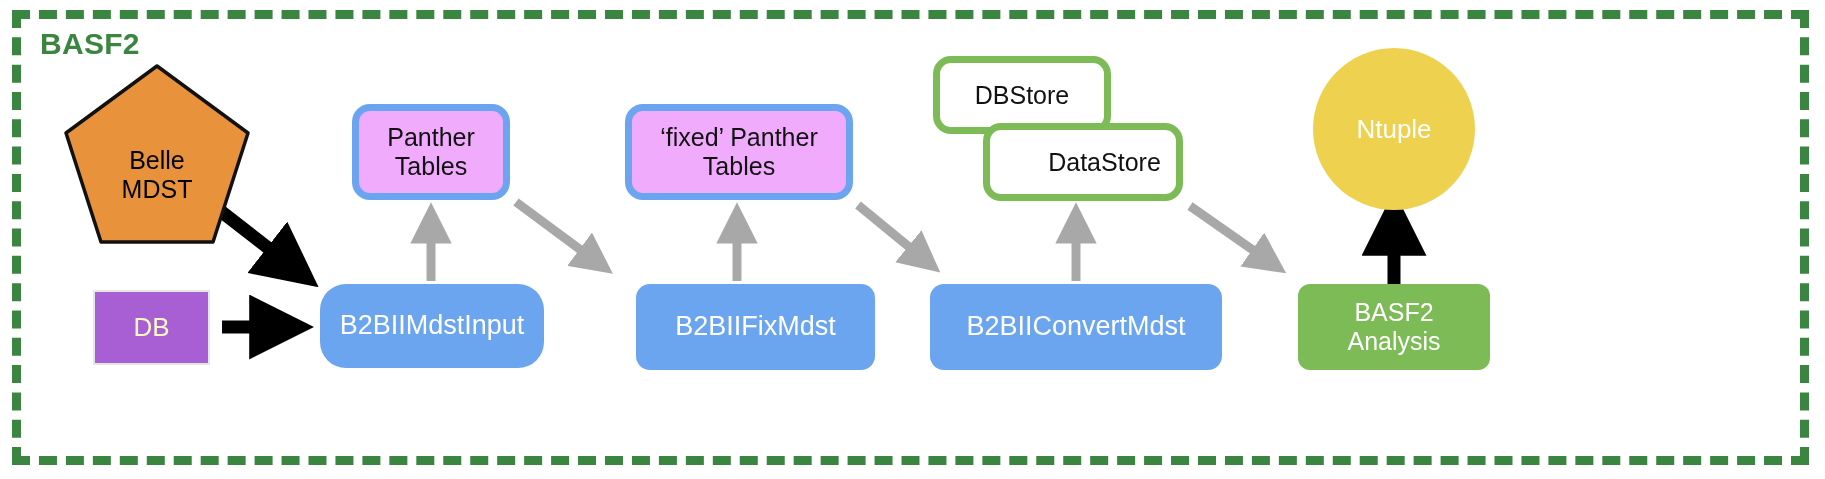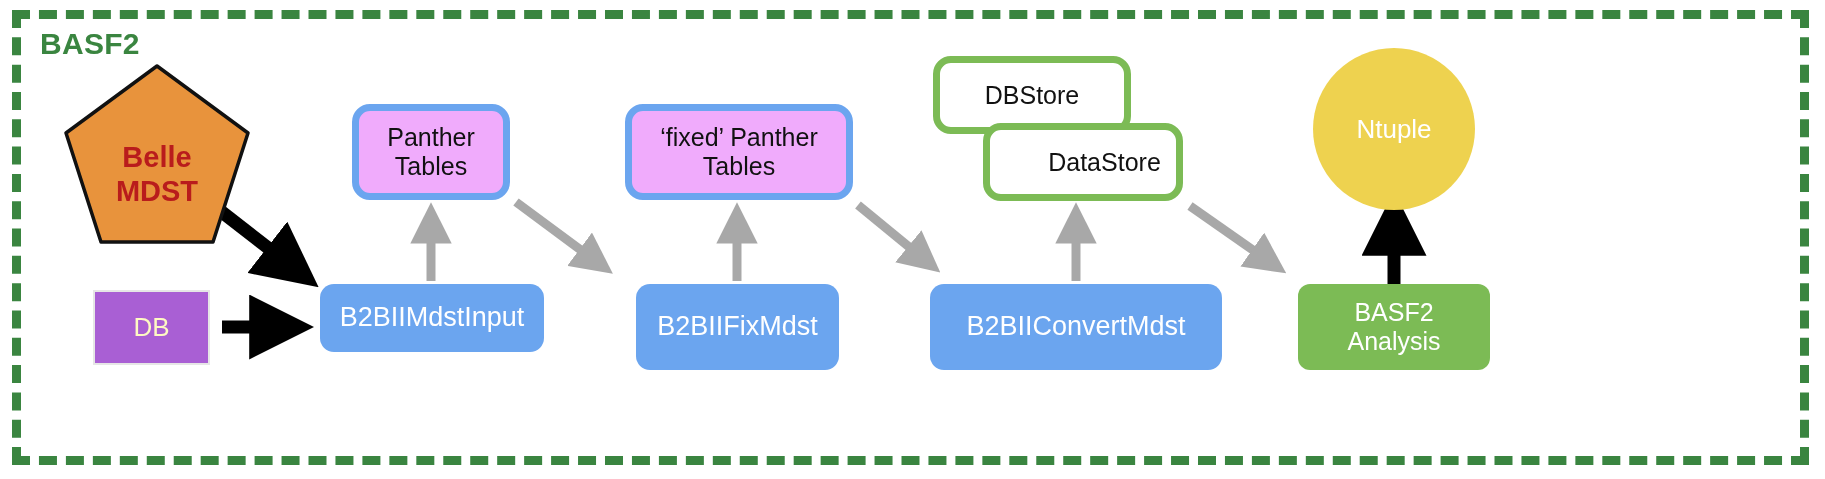--- a/index.html
+++ b/index.html
@@ -57,67 +57,66 @@
   }
   #belle-mdst .pent-svg {
     position: absolute;
     left: 0; top: 0;
     width: 190px;
     height: 185px;
   }
   #belle-mdst .pent-label {
     position: relative;
     z-index: 2;
-    font-size: 29px;
-    color: #b91c1c;
+    font-size: 25px;
+    color: #000000;
     padding-top: 40px;
     white-space: pre-line;
-    font-weight: bold;
   }
   
   #db-node {
     left: 93px;
     top: 290px;
     width: 117px;
     height: 75px;
     background: #a95fd4;
     border: 2px solid #e6e6e6;
     color: #fef9c3;
     font-size: 26px;
   }
   
   .module-box {
     background: #6ba5ef;
     border-radius: 14px;
     color: #ffffff;
     font-size: 27px;
   }
-  #mod-mdstinput { left: 320px; top: 284px; width: 224px; height: 68px; }
-  #mod-fixmdst   { left: 636px; top: 284px; width: 203px; height: 86px; }
+  #mod-mdstinput { left: 320px; top: 284px; width: 224px; height: 84px; border-radius: 26px; }
+  #mod-fixmdst   { left: 636px; top: 284px; width: 239px; height: 86px; }
   #mod-convertmdst { left: 930px; top: 284px; width: 292px; height: 86px; }
   
   .store-box-blue {
     background: #f0abfc;
     border: 7px solid #6ba5ef;
     border-radius: 18px;
     color: #111111;
     font-size: 25px;
     white-space: pre-line;
   }
   #panther-tables { left: 352px; top: 104px; width: 158px; height: 96px; }
   #fixed-panther-tables { left: 625px; top: 104px; width: 228px; height: 96px; align-items: center; }
   
   .store-box-green {
     background: #ffffff;
     border: 7px solid #7cbb55;
     border-radius: 18px;
     color: #111111;
     font-size: 25px;
   }
-  #dbstore-box { left: 933px; top: 56px; width: 198px; height: 78px; z-index: 2; }
+  #dbstore-box { left: 933px; top: 56px; width: 178px; height: 78px; z-index: 2; }
   #datastore-box { left: 983px; top: 123px; width: 200px; height: 78px; z-index: 3; padding-left: 43px; }
   
   #ntuple-node {
     left: 1313px;
     top: 48px;
     width: 162px;
     height: 162px;
     border-radius: 50%;
     background: #eed24f;
     color: #ffffff;

